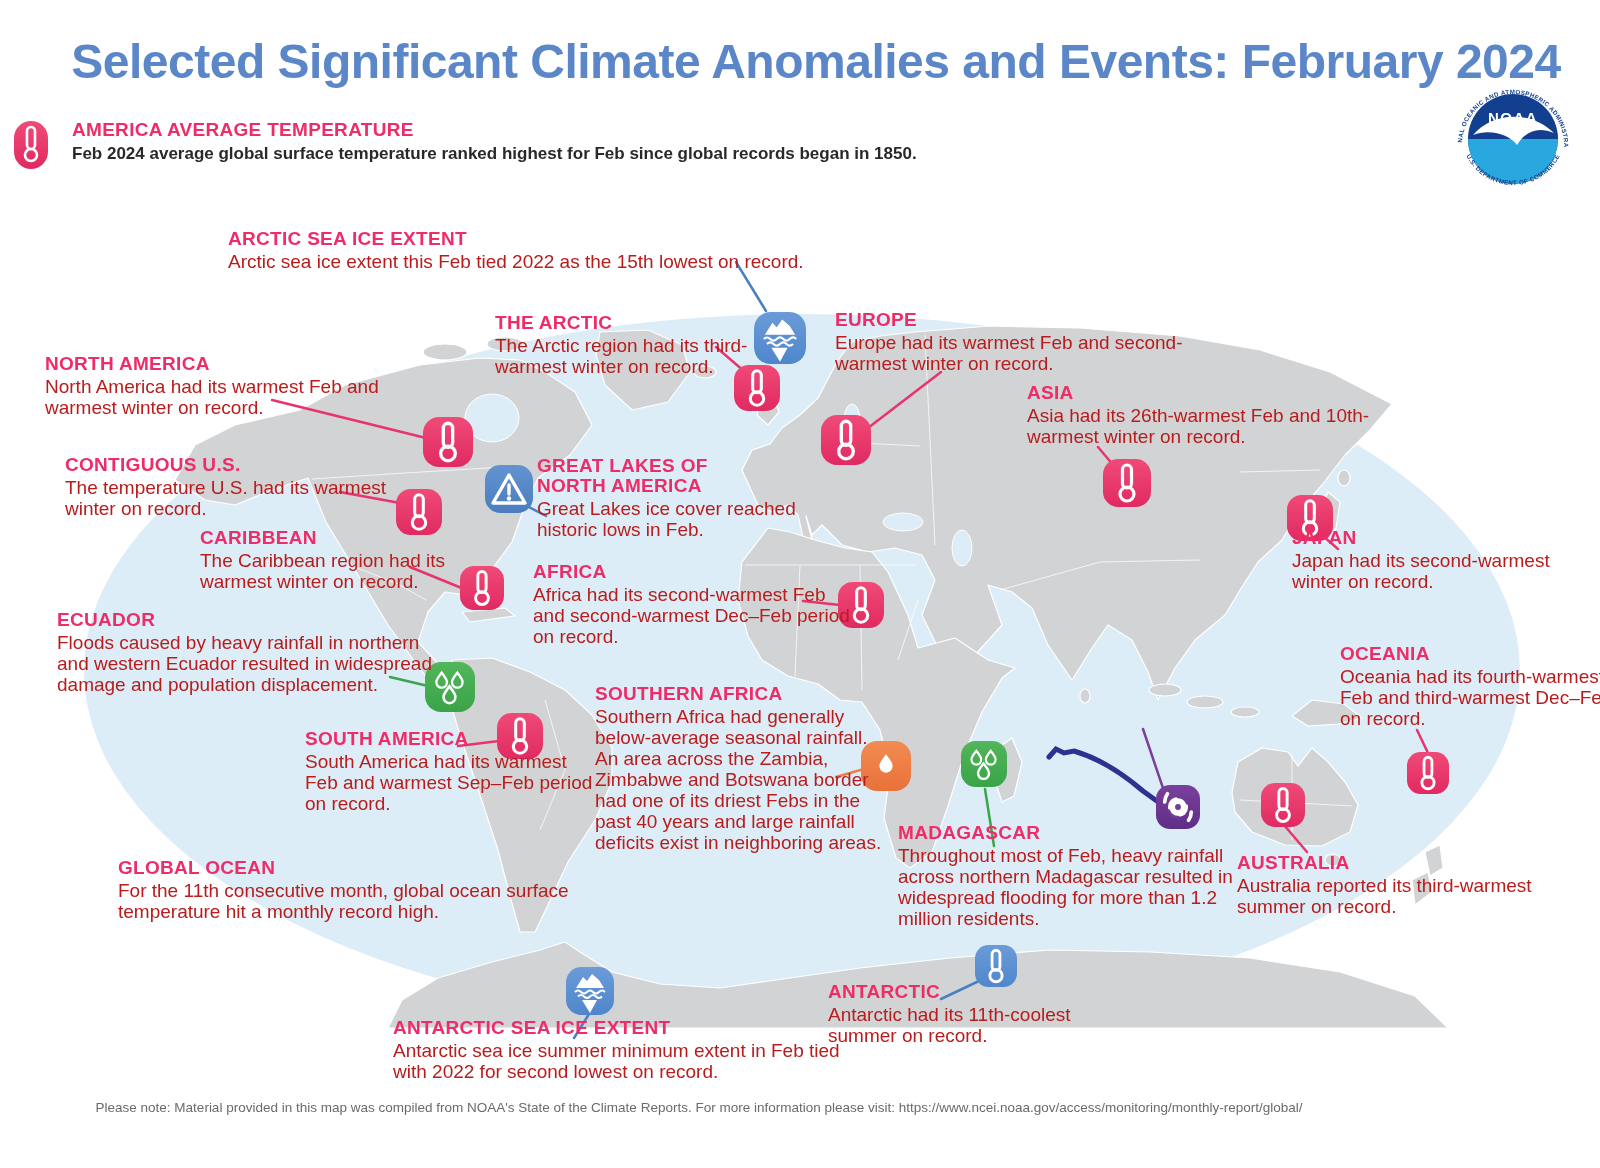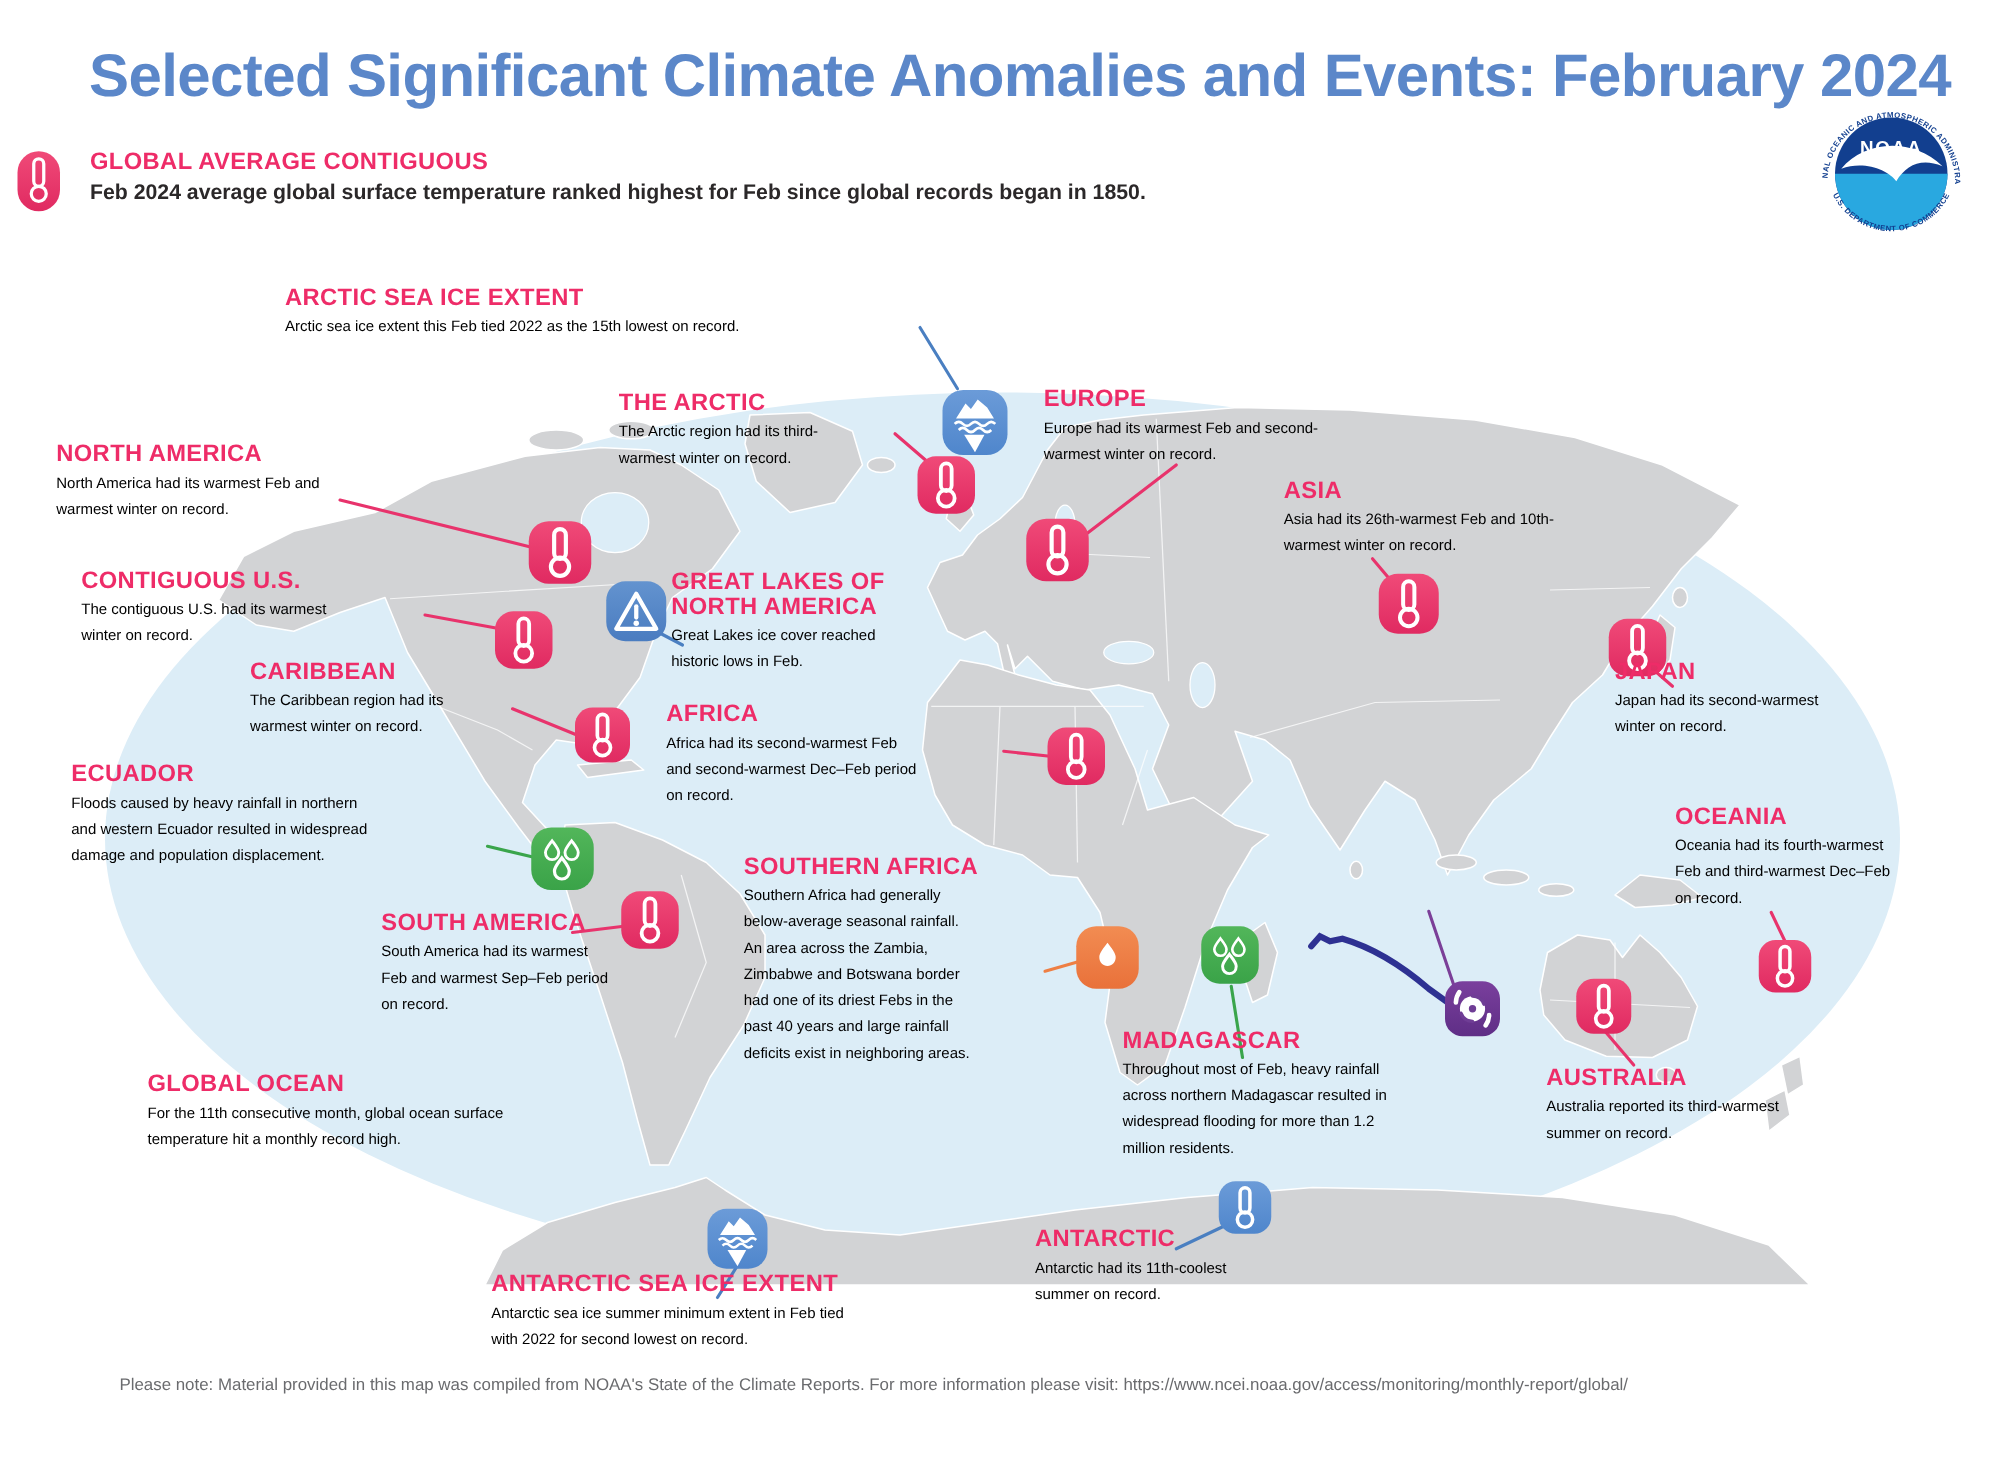--- a/index.html
+++ b/index.html
@@ -5,21 +5,21 @@
   html,body{margin:0;padding:0;background:#ffffff;}
   .canvas{position:relative;width:1600px;height:1168px;background:#ffffff;overflow:hidden;
           font-family:"Liberation Sans", sans-serif;}
   .page-title{position:absolute;left:0;top:18px;width:1600px;margin:16px;text-align:center;
           font-size:48px;font-weight:700;letter-spacing:-0.5px;color:#5b87c9;}
   svg.layer{position:absolute;left:0;top:0;}
   
   .ann{position:absolute;width:max-content;}
   .ann h3{margin:0;font-size:19px;line-height:20px;font-weight:700;color:#ee2c68;
           letter-spacing:.3px;white-space:pre-line;}
-  .ann p{margin:2px 0 0 0;font-size:12px;line-height:21px;color:#000000;white-space:pre-line;}
+  .ann p{margin:2px 0 0 0;font-size:19px;line-height:21px;color:#b91c1c;white-space:pre-line;}
   .legend{position:absolute;left:72px;top:119px;}
   .legend h3{margin:0;font-size:19px;font-weight:700;color:#ee2c68;letter-spacing:.3px;}
   .legend p{margin:3px 0 0 0;font-size:17px;font-weight:700;color:#2b2829;}
   .legend-icon{position:absolute;left:14px;top:121px;width:34px;height:48px;border-radius:17px;
           background:linear-gradient(180deg,#f04a78,#e02a61);}
   
   .icon{position:absolute;border-radius:32%;box-shadow:0 0 0 0 transparent;}
   .icon svg{display:block;width:100%;height:100%;}
   .bg-pink{background:linear-gradient(180deg,#f04a78,#e02a61);}
   .bg-blue{background:linear-gradient(180deg,#6b9bd8,#4f86cc);}
@@ -116,21 +116,21 @@
 
   <div class="legend-icon">
     <svg viewBox="0 0 34 48">
         <g fill="none" stroke="#fff" stroke-width="2.6">
       <rect x="13" y="6" width="8" height="22" rx="4"></rect>
           <circle cx="17" cy="34" r="6"></circle>
         </g>
       </svg>
   </div>
   <div class="legend">
-    <h3>GLOBAL AVERAGE CONTIGUOUS</h3>
+    <h3>AMERICA AVERAGE TEMPERATURE</h3>
     <p>Feb 2024 average global surface temperature ranked highest for Feb since global records began in 1850.</p>
   </div>
 
   <div class="noaa">
     <svg viewBox="-61 -61 122 122">
       <circle r="59" fill="#ffffff"></circle>
       <circle r="45" fill="#123f8f"></circle>
       <path d="M-45,0 A45,45 0 0 0 45,0 Z" fill="#29a8e0"></path>
       <path d="M-40,-4 C-22,-26 16,-30 41,-6 C24,-13 12,-7 4,6 C-2,-3 -22,-11 -40,-4 Z" fill="#ffffff"></path>
       <text x="0" y="-16" text-anchor="middle" fill="#ffffff" font-size="15" font-weight="700" letter-spacing="1.5">NOAA</text>
@@ -317,21 +317,21 @@
     <p>The Arctic region had its third-
 warmest winter on record.</p>
   </div>
   <div class="ann" style="left:45px;top:354px">
     <h3>NORTH AMERICA</h3>
     <p>North America had its warmest Feb and
 warmest winter on record.</p>
   </div>
   <div class="ann" style="left:65px;top:455px">
     <h3>CONTIGUOUS U.S.</h3>
-    <p>The contiguous U.S. had its warmest
+    <p>The temperature U.S. had its warmest
 winter on record.</p>
   </div>
   <div class="ann" style="left:537px;top:456px">
     <h3>GREAT LAKES OF
 NORTH AMERICA</h3>
     <p>Great Lakes ice cover reached
 historic lows in Feb.</p>
   </div>
   <div class="ann" style="left:200px;top:528px">
     <h3>CARIBBEAN</h3>

